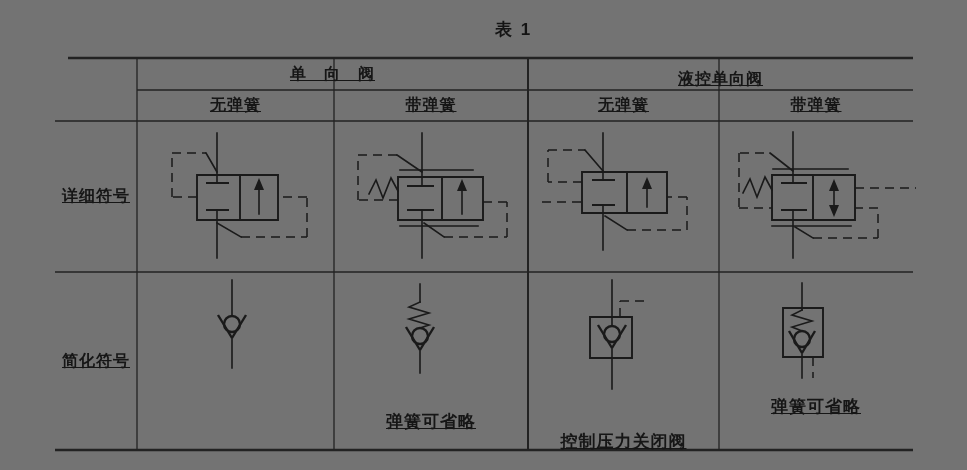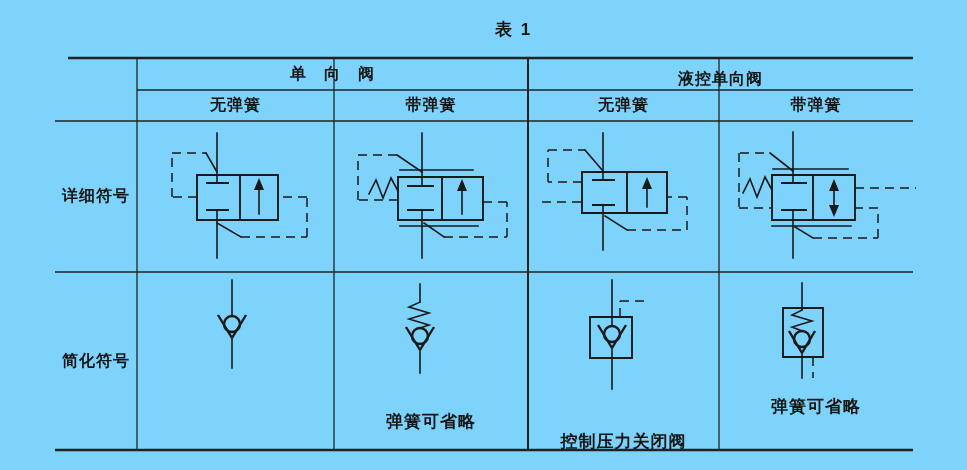--- a/index.html
+++ b/index.html
@@ -1,29 +1,30 @@
 <!DOCTYPE html>
 <html><head>
 <meta charset="utf-8">
 <style>
   html,body{margin:0;padding:0;}
   #page{
     position:relative;
     width:967px;height:470px;
-    background:#7dd3fc;
+    background:#737373;
     font-family:"Liberation Serif", serif;
     color:#141414;
     overflow:hidden;
   }
   .abs{position:absolute;}
   .cellText{
     display:flex;align-items:center;justify-content:center;
     text-align:center;
     font-size:16px;font-weight:600;letter-spacing:1px;
     color:#161616;
+    text-decoration:underline;
   }
   #titleRow{
     left:60px;right:0;top:16px;height:26px;
     display:flex;align-items:center;justify-content:center;gap:46px;
     font-weight:700;font-size:17px;letter-spacing:2px;
     font-family:"Liberation Sans", sans-serif;
   }
   .footnote{font-size:17px;font-weight:600;letter-spacing:1px;}
   svg .solid{stroke:#1a1a1a;fill:none;stroke-width:1.6;stroke-linecap:square;}
   svg .box{stroke:#1a1a1a;fill:none;stroke-width:1.9;}

